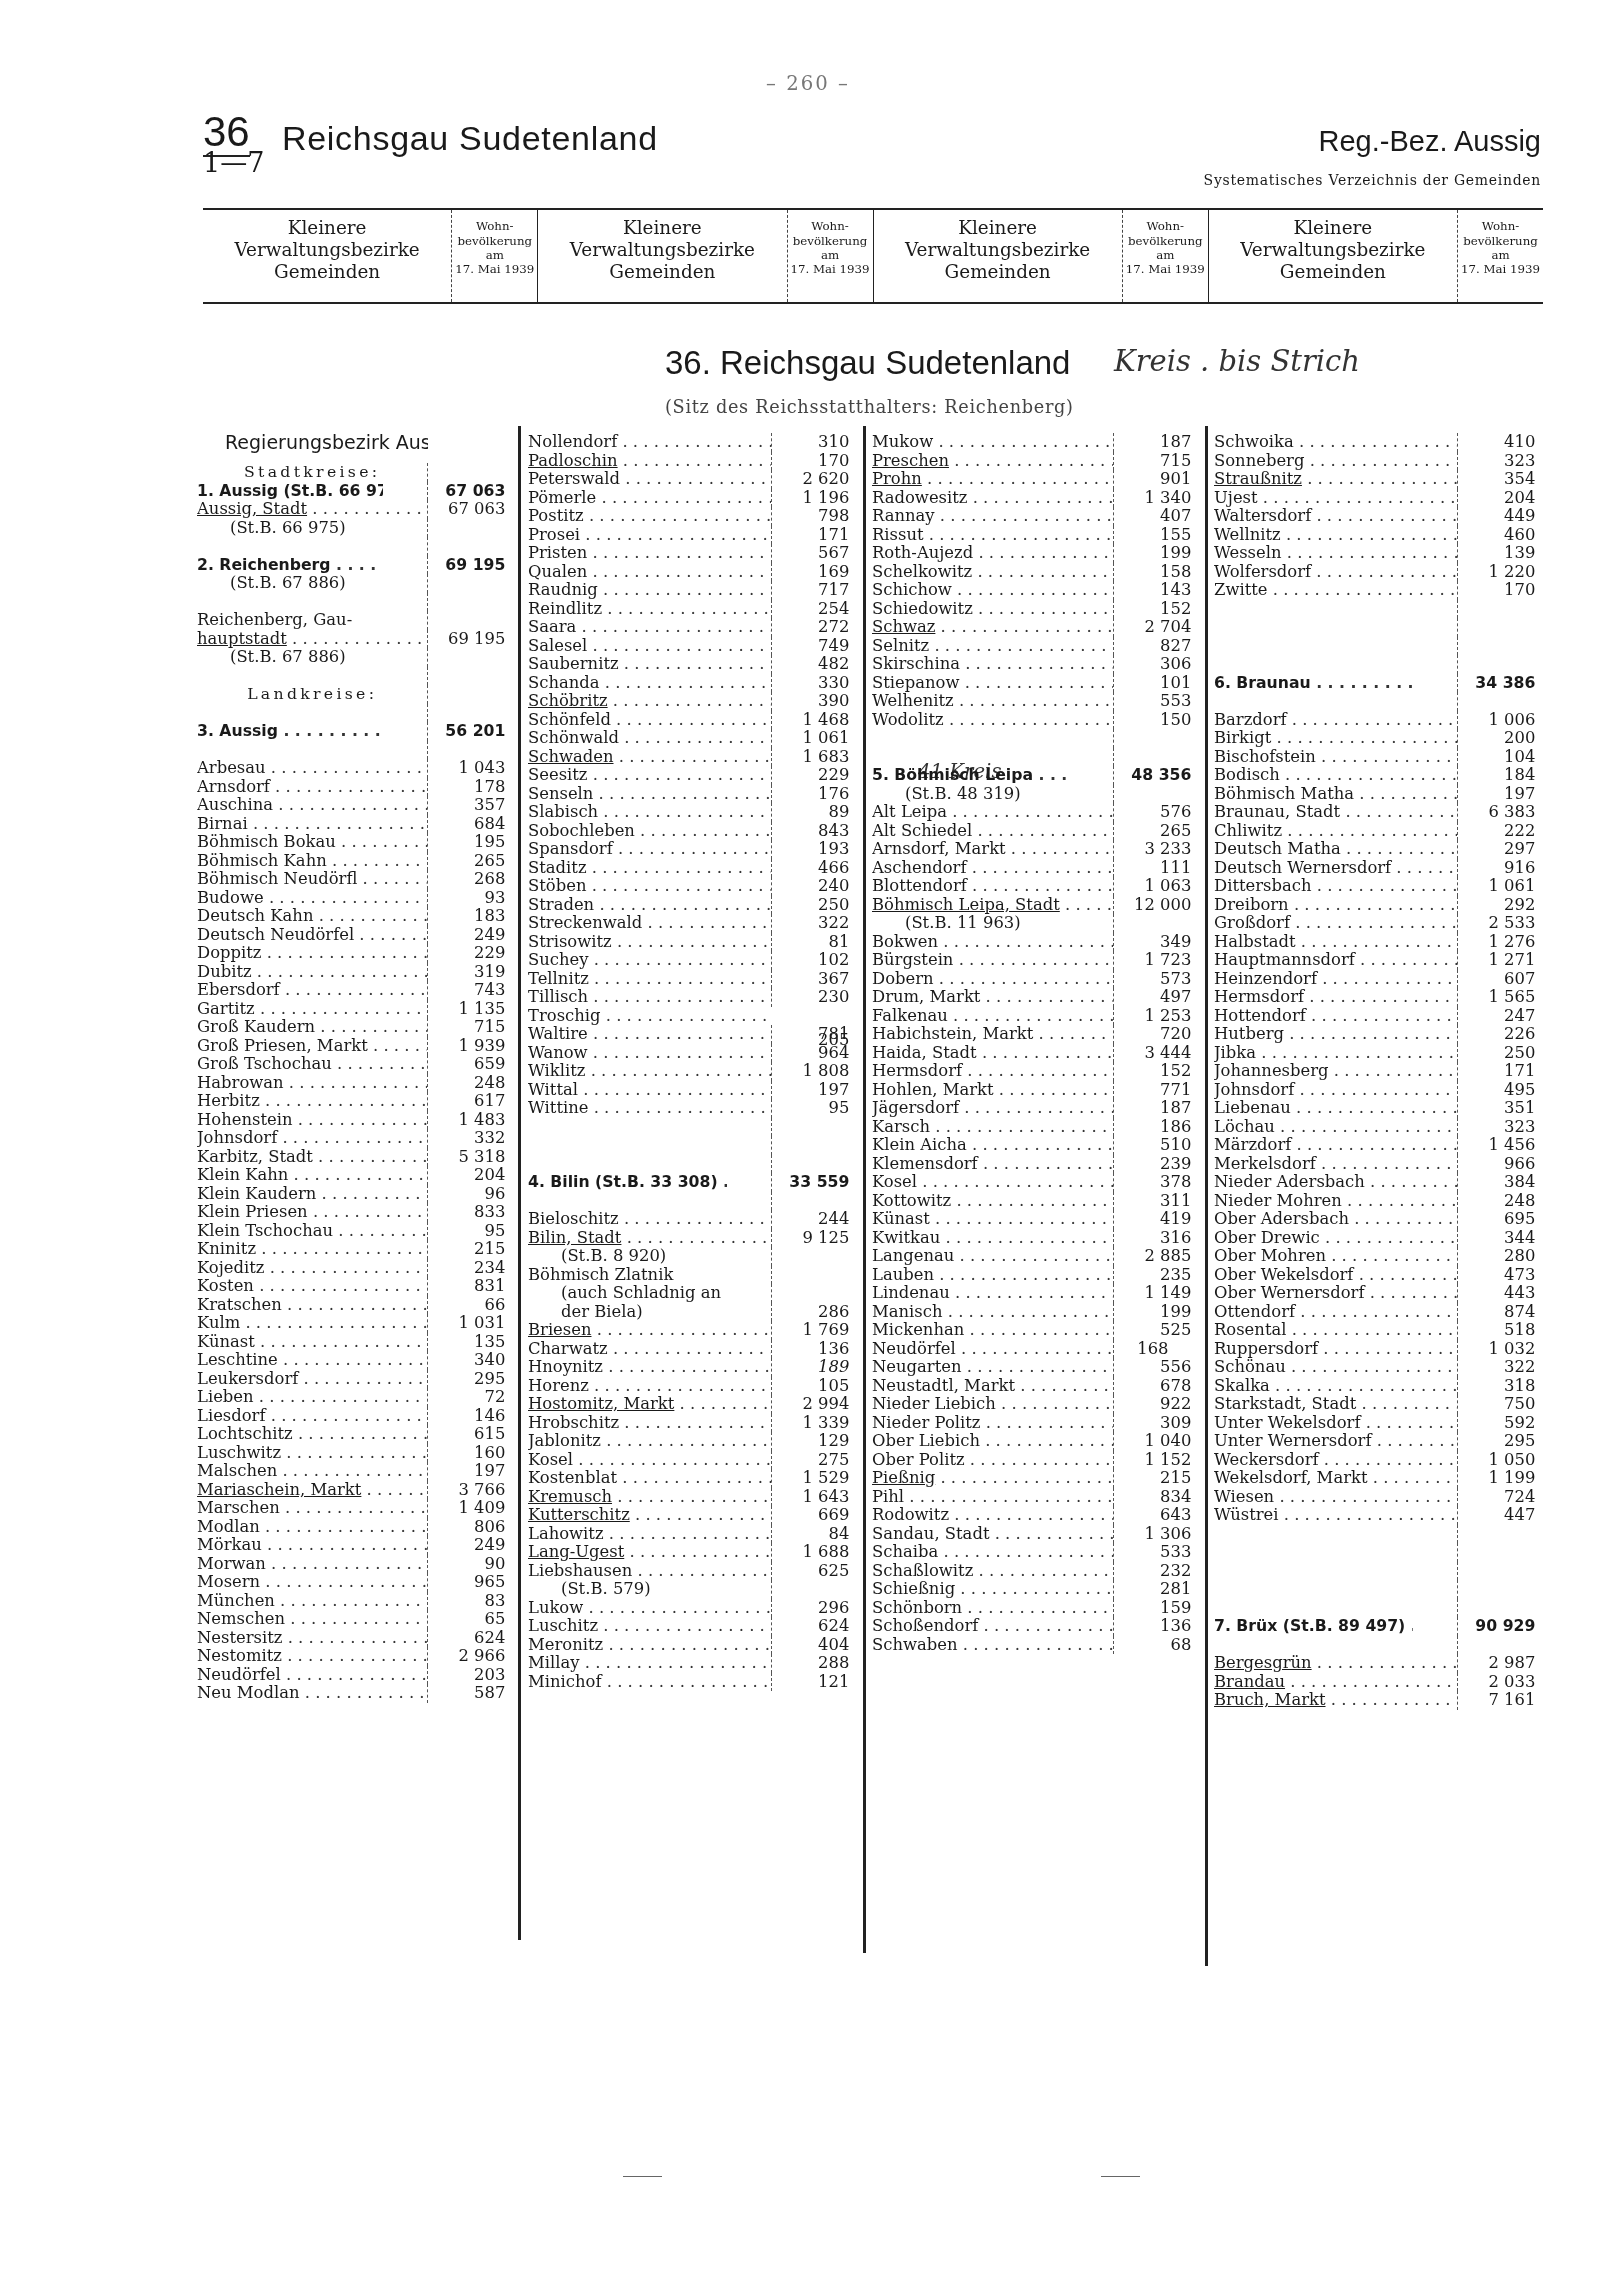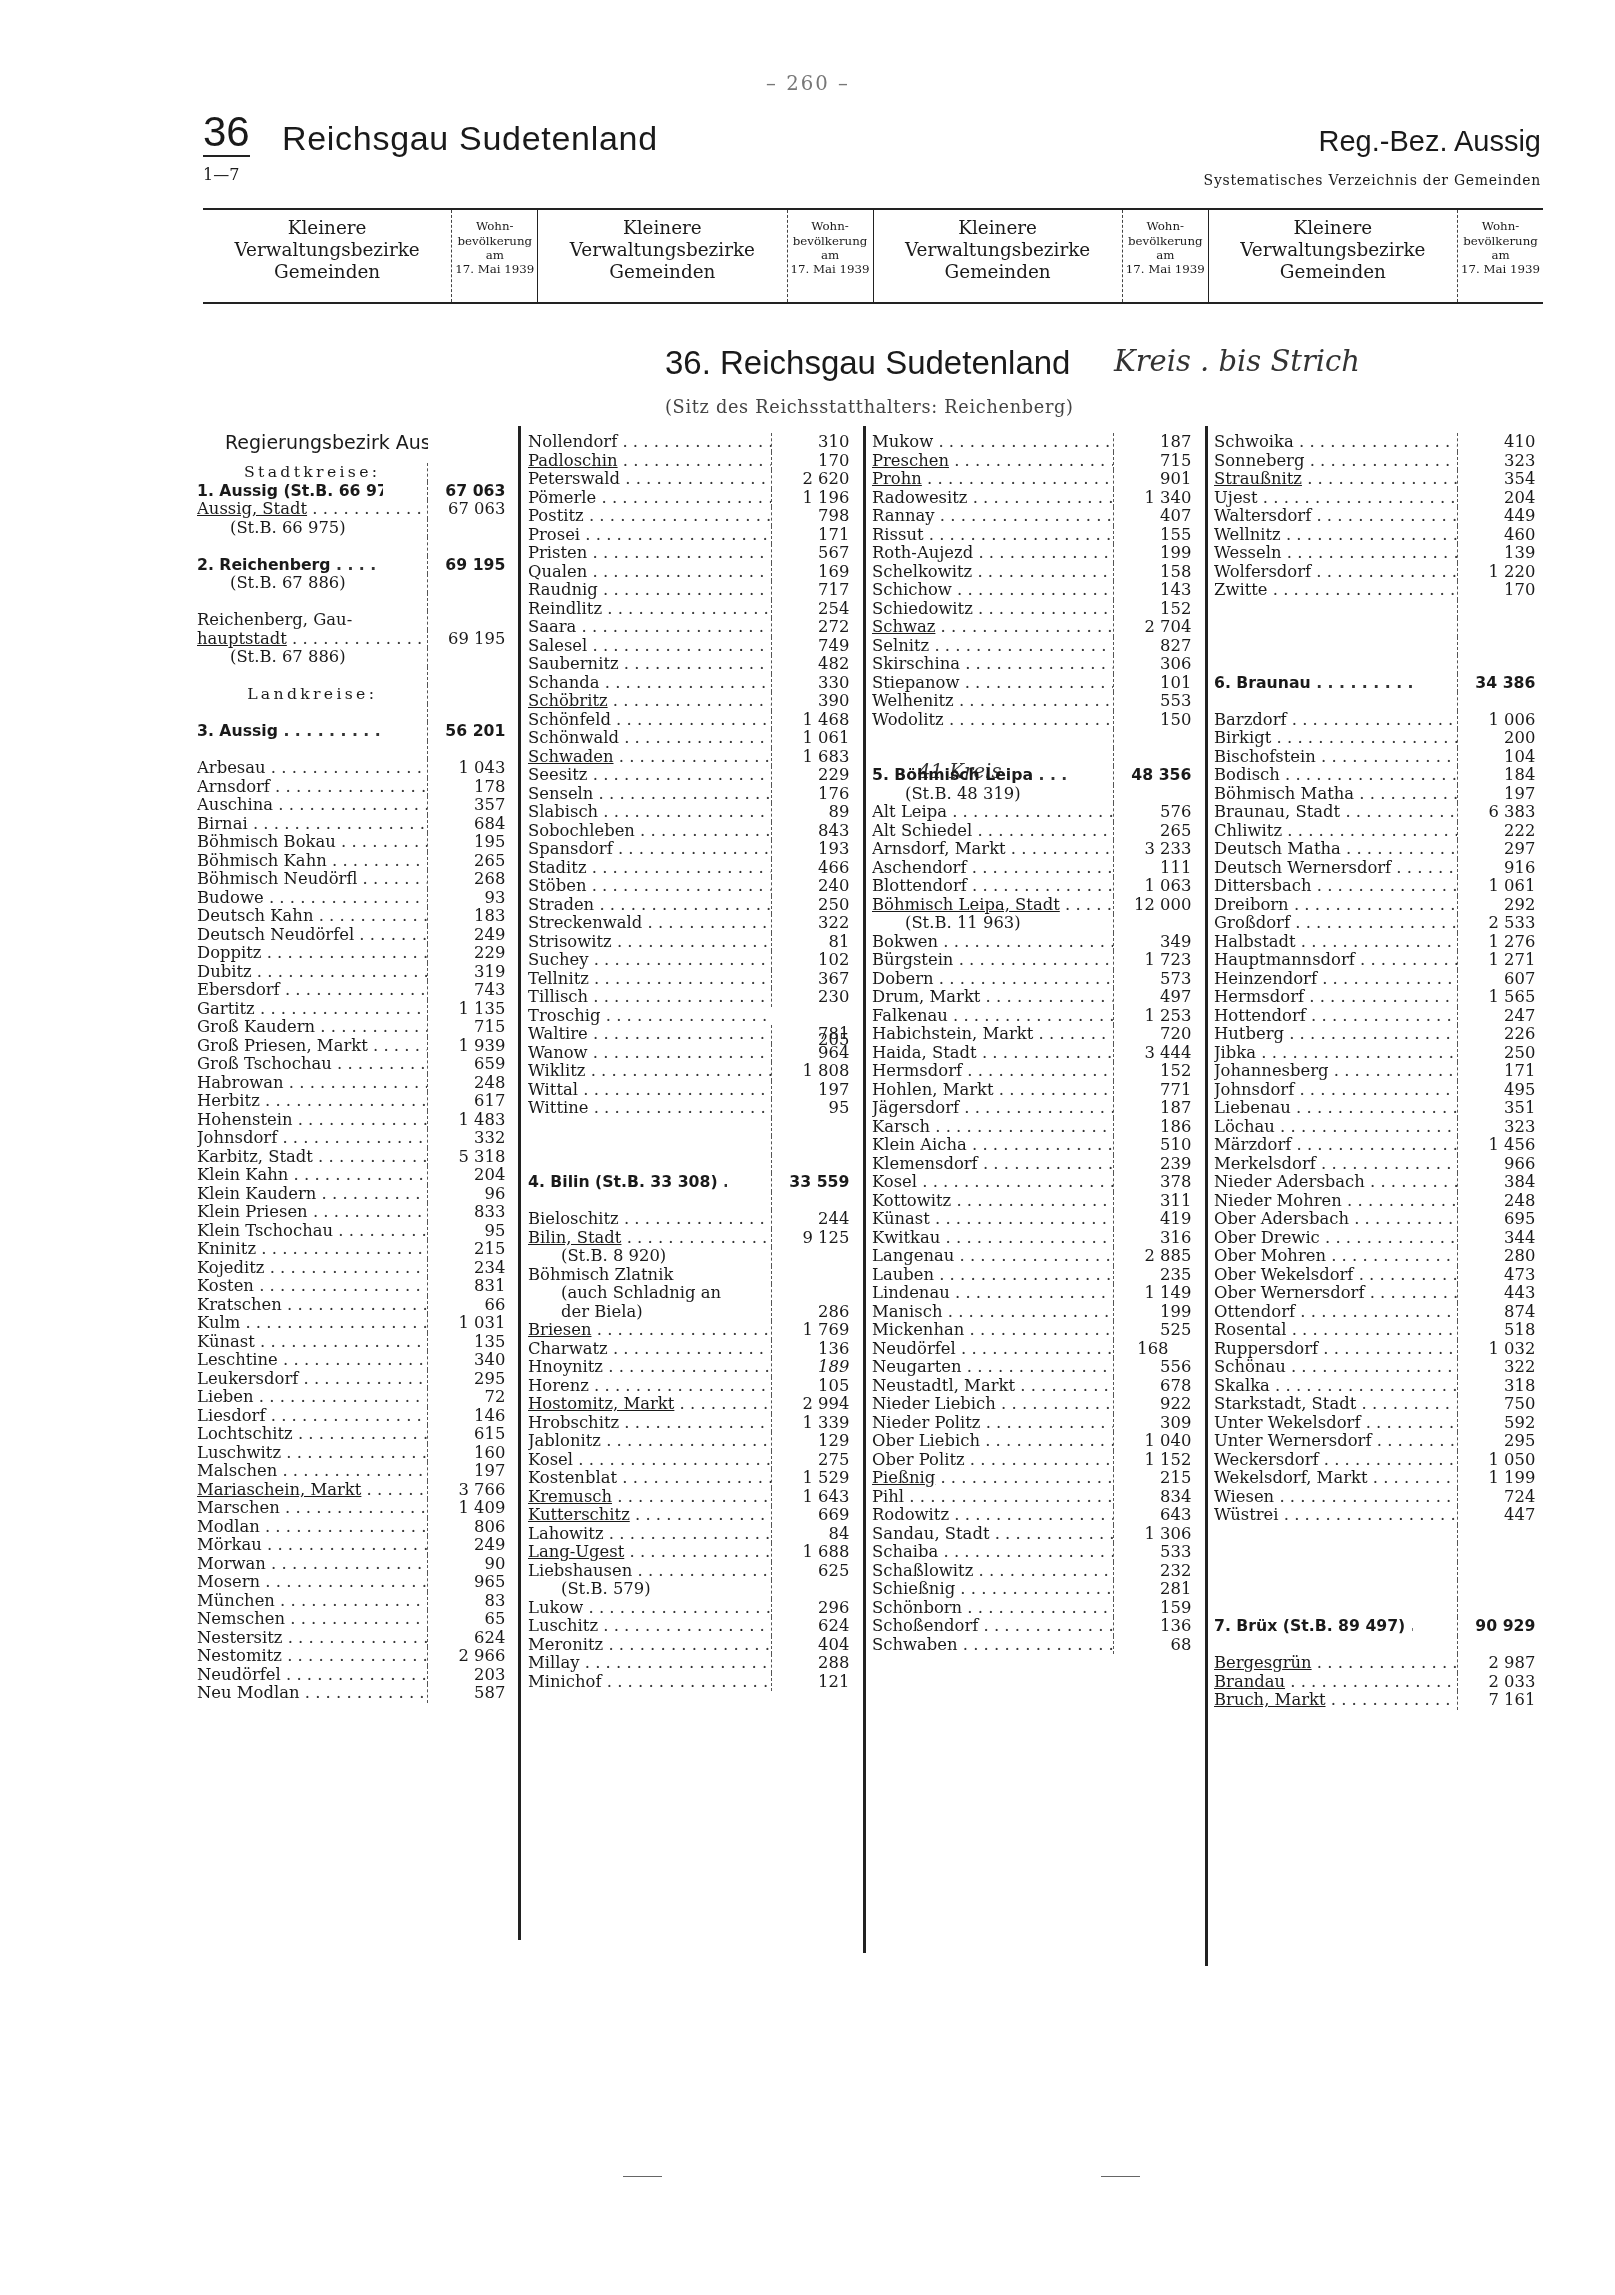--- a/index.html
+++ b/index.html
@@ -2,21 +2,21 @@
 <html style="font-size:10.5px"><head>
 <meta charset="utf-8">
 <style>
   html,body{margin:0;padding:0;background:#fff;}
   body{width:1616px;height:2295px;position:relative;overflow:hidden;
        font-family:"DejaVu Serif","Liberation Serif",serif;color:#1a1a1a;}
   .pageno{position:absolute;top:72px;left:0;width:100%;text-align:center;font-size:19.7px;color:#777;letter-spacing:2px;}
   .hdr-num{position:absolute;left:203px;top:111px;font-family:"Liberation Sans",sans-serif;font-size:42px;line-height:42px;}
   .hdr-num span.u{border-bottom:2px solid #222;}
   .hdr-title{position:absolute;left:282px;top:119px;font-family:"Liberation Sans",sans-serif;font-size:34px;letter-spacing:0.7px;}
-  .hdr-range{position:absolute;left:203px;top:165px;font-size:16px;}
+  .hdr-range{position:absolute;left:203px;top:147px;font-size:27px;}
   .hdr-reg{position:absolute;right:75px;top:125px;font-family:"Liberation Sans",sans-serif;font-size:29px;}
   .hdr-sub{position:absolute;right:75px;top:172px;font-size:14px;letter-spacing:0.7px;}
   .colhead{position:absolute;left:203px;top:208px;width:1340px;height:92px;border-top:2.6px solid #222;border-bottom:2.6px solid #222;display:flex;}
   .colhead .grp{display:flex;flex:1;border-right:1.3px solid #222;}
   .colhead .grp:last-child{border-right:none;}
   .colhead .k{flex:1;text-align:center;font-size:18.4px;line-height:22px;padding-top:6.6px;}
   .colhead .w{width:85px;text-align:center;font-size:11.8px;line-height:14.4px;padding-top:9.2px;border-left:0.7px dashed #444;}
   .main-title{position:absolute;left:665px;top:344px;font-family:"Liberation Sans",sans-serif;font-size:33px;}
   .main-sub{position:absolute;left:665px;top:397px;font-size:17.7px;color:#444;letter-spacing:0.7px;}
   .hand{position:absolute;font-family:"DejaVu Serif",serif;font-style:italic;color:#333;}

